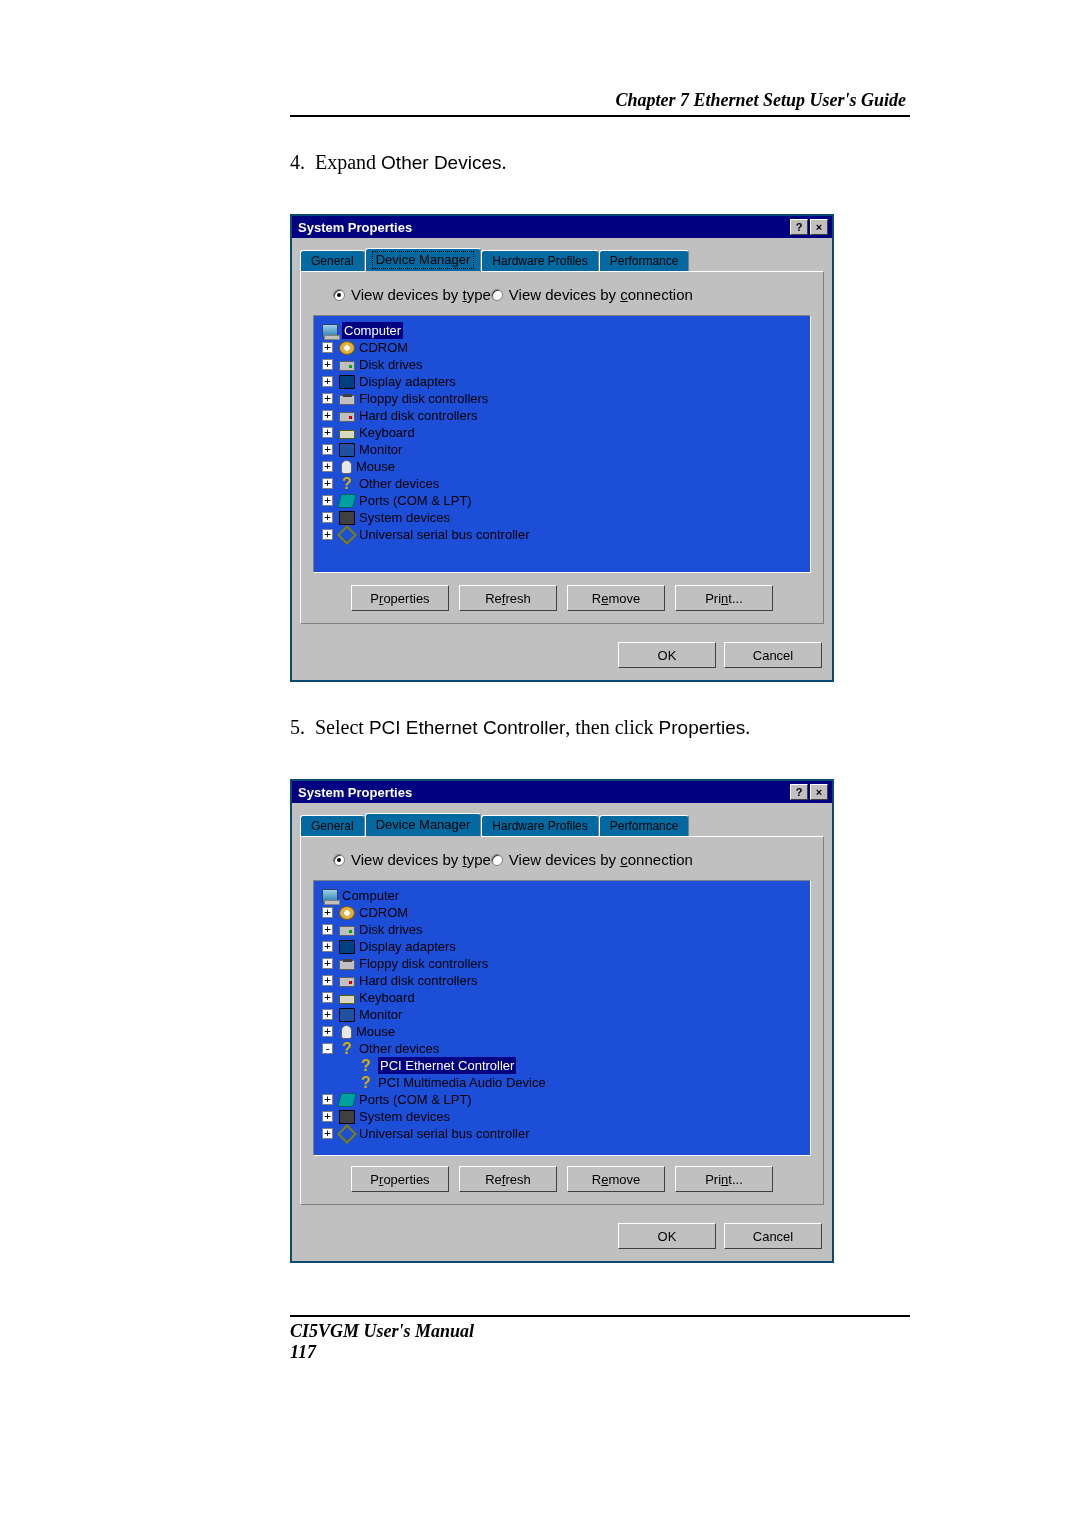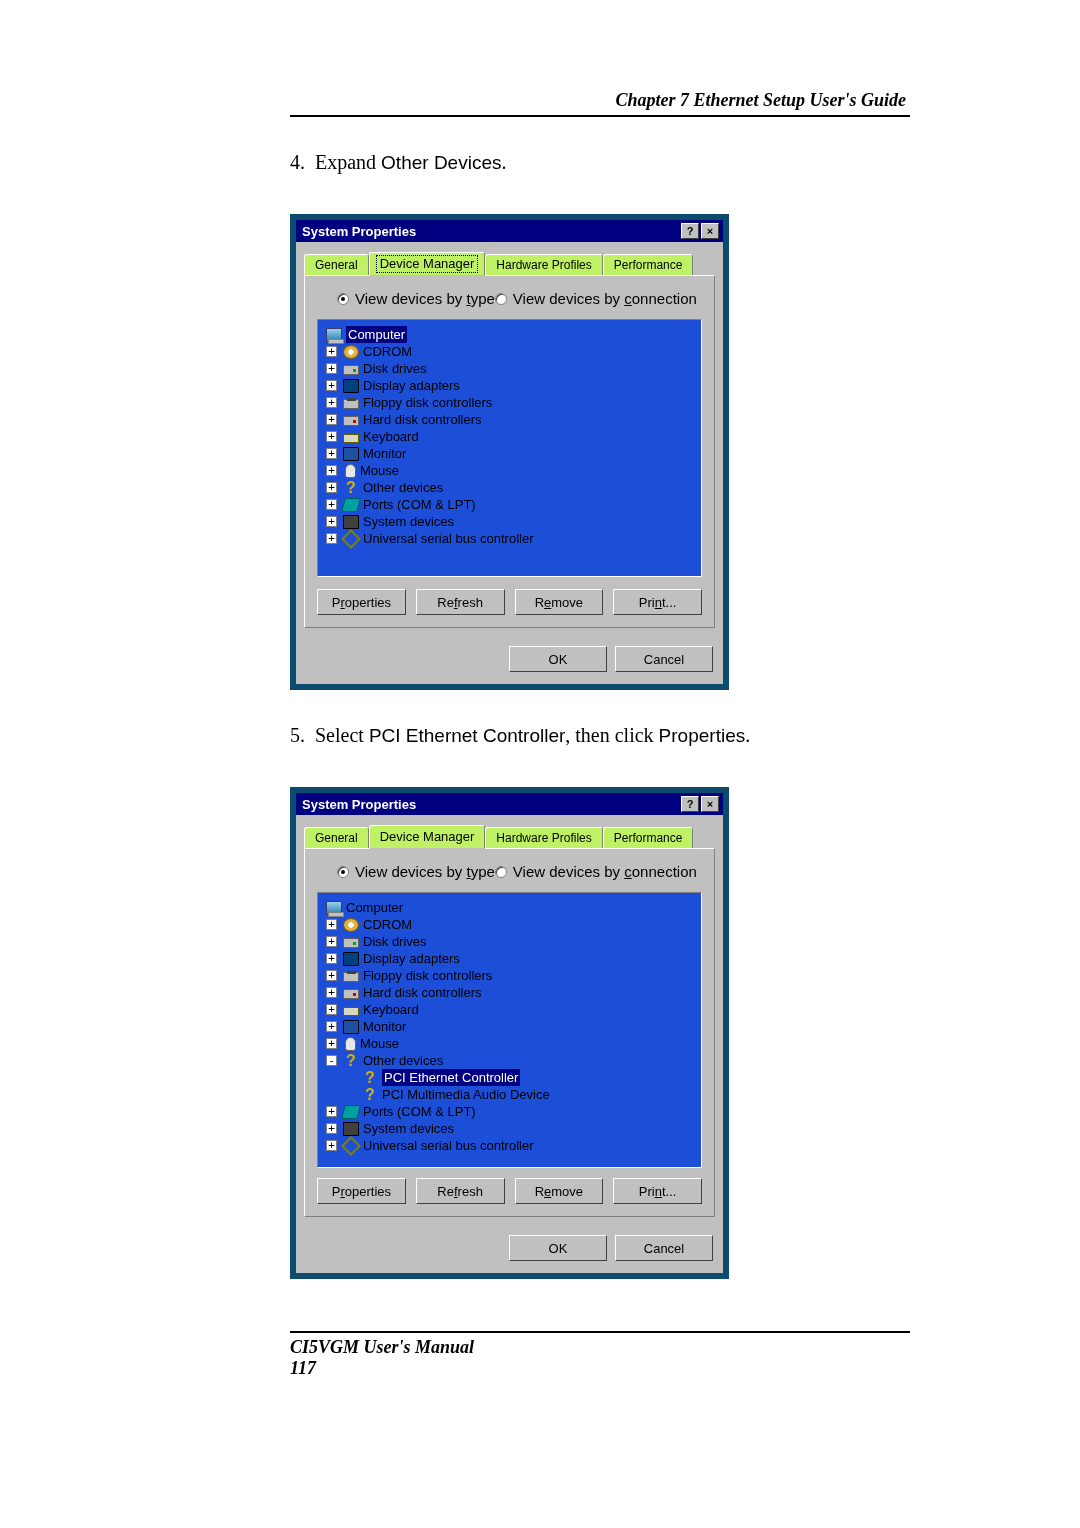--- a/index.html
+++ b/index.html
@@ -27,23 +27,23 @@
   }
   .step-text {
     font-size: 20px;
     margin: 34px 0 6px 0;
   }
   .step-text .ui-ref {
     font-family: Arial, sans-serif;
     font-size: 19px;
   }
   .dialog {
-    width: 439px;
+    width: 544px;
     background: #c0c0c0;
-    border: 6px solid #0c4a6e;
+    border: 2px solid #0c4a6e;
     font-family: "MS Sans Serif", Tahoma, Arial, sans-serif;
     font-size: 13px;
     color: #000;
     margin-top: 40px;
   }
   .titlebar {
     background: #000080;
     color: #fff;
     font-weight: bold;
     padding: 3px 4px 3px 6px;
@@ -75,21 +75,21 @@
   .dialog-body {
     padding: 10px 8px 8px 8px;
   }
   .tabs {
     display: flex;
     position: relative;
     z-index: 2;
   }
   .tab {
     padding: 3px 10px 3px 10px;
-    background: #bef264;
+    background: #0369a1;
     border-top: 1px solid #fff;
     border-left: 1px solid #fff;
     border-right: 1px solid #808080;
     border-top-left-radius: 3px;
     border-top-right-radius: 3px;
     font-size: 13px;
     margin-right: 0px;
     position: relative;
   }
   .tab.active {

